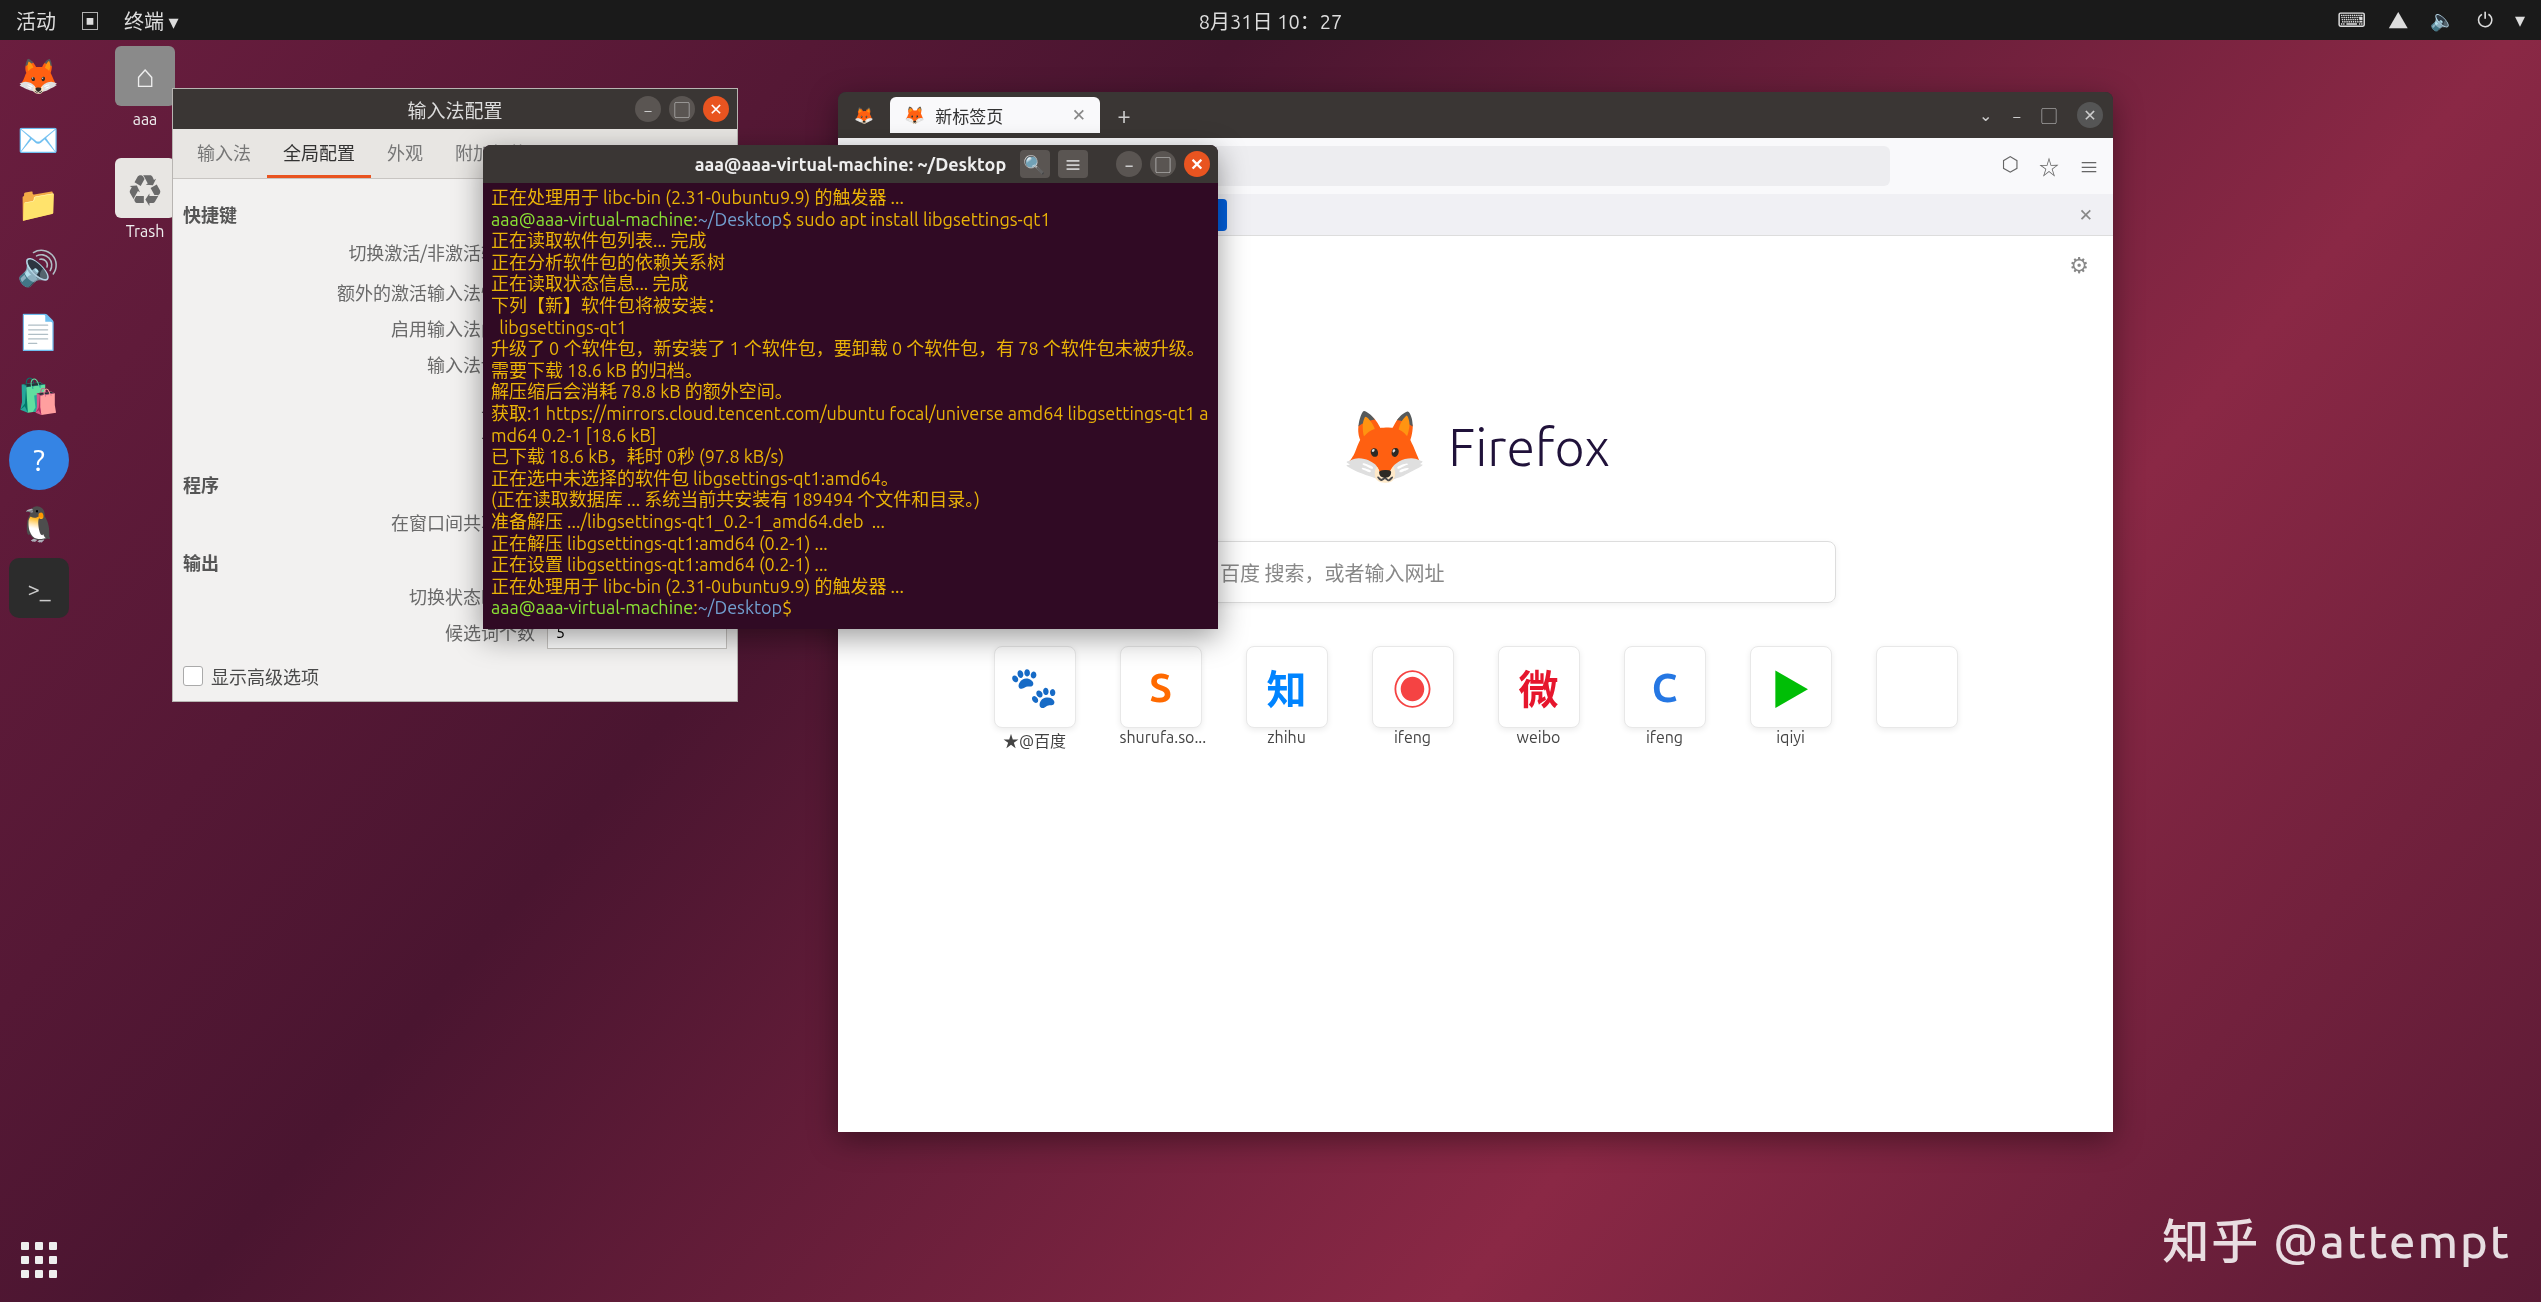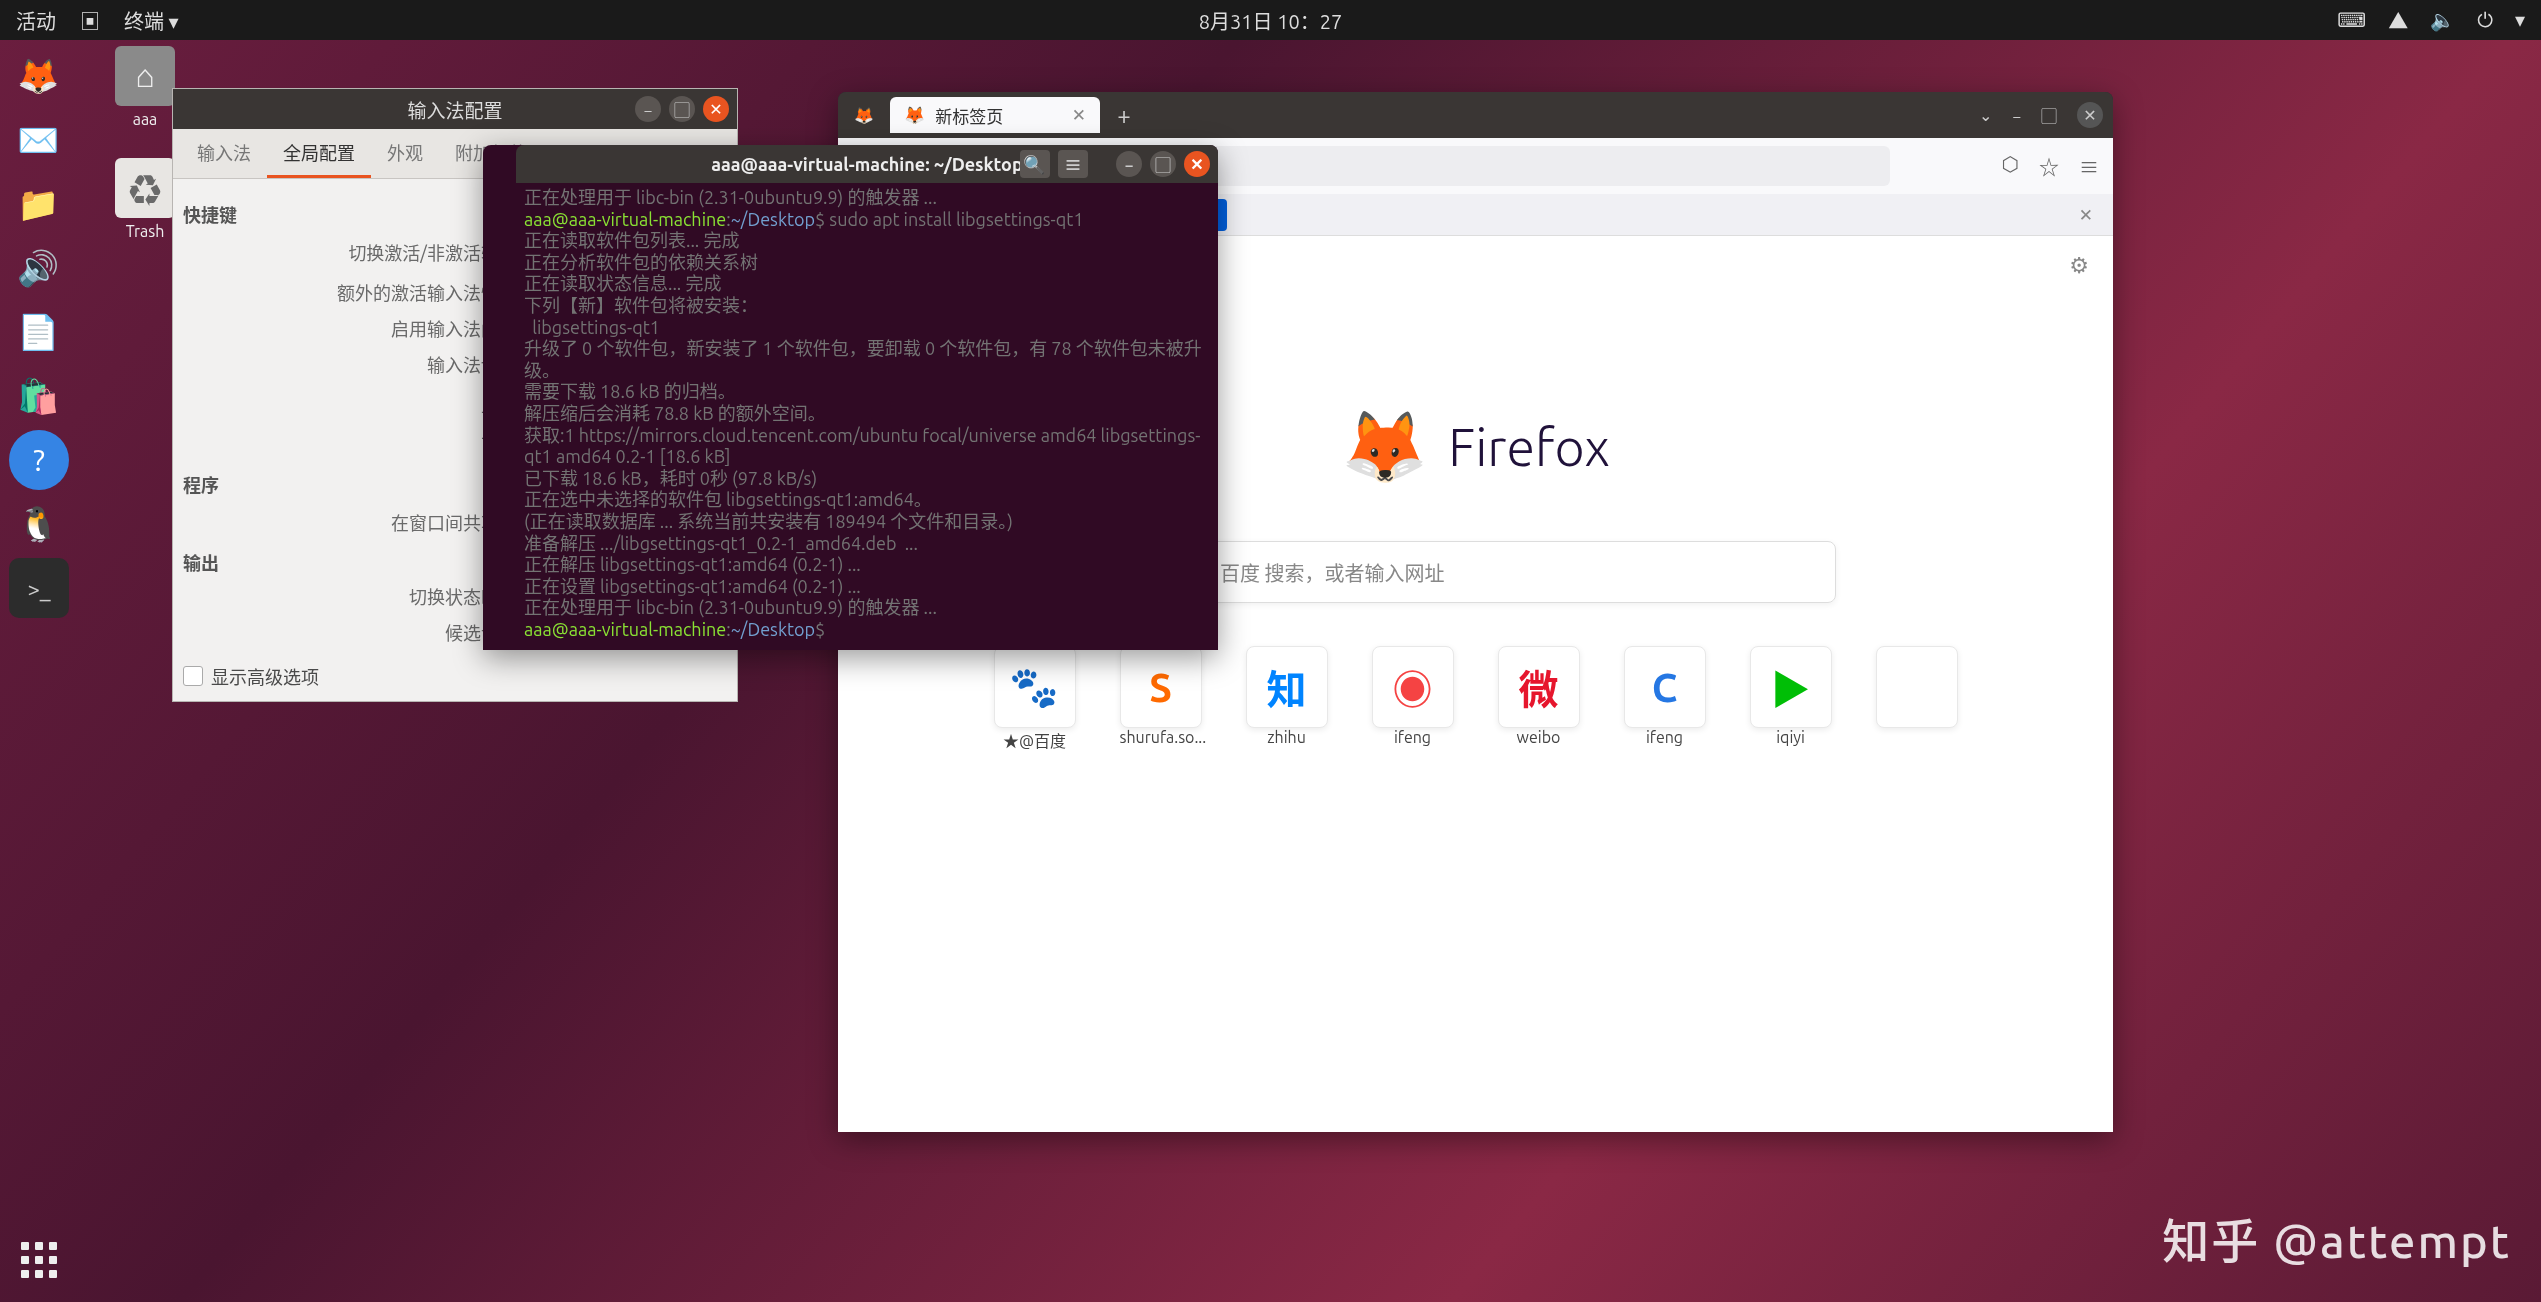--- a/index.html
+++ b/index.html
@@ -37,27 +37,27 @@
 .fcitx-body { padding:12px 10px 12px; }
 .fcitx-section { font-weight:600; color:#555; margin:10px 0 8px; }
 .fcitx-row { display:flex; align-items:center; margin:6px 0; }
 .fcitx-row label { flex:1; text-align:right; padding-right:12px; color:#6a6a6a; font-size:18px; }
 .fcitx-row .val { width:180px; }
 .fcitx-row input[type=text] { width:100%; height:34px; border:1px solid #c8c5c2; background:#fff; padding:0 8px; font-size:16px; }
 .cb { width:20px; height:20px; background:#e95420; border-radius:3px; display:inline-flex; align-items:center; justify-content:center; color:#fff; font-size:14px; }
 .cb.off { background:#fff; border:1px solid #aaa; color:transparent; }
 
 
-.term { position:absolute; left:483px; top:145px; width:735px; background:#300a24; border-radius:8px 8px 0 0; font-family:"DejaVu Sans Mono",monospace; font-size:18px; color:#eee; box-shadow:0 8px 30px rgba(0,0,0,0.4);padding-left:33px; }
+.term { position:absolute; left:483px; top:145px; width:735px; background:#300a24; border-radius:8px 8px 0 0; font-family:"DejaVu Sans Mono",monospace; font-size:18px; color:#eee; box-shadow:0 8px 30px rgba(0,0,0,0.4); }
 .term-title { height:38px; background:#3a3634; border-radius:8px 8px 0 0; display:flex; align-items:center; justify-content:center; color:#eee; position:relative; font-family:"Ubuntu",sans-serif; font-size:18px; font-weight:600; }
 .term-title .wbtns { position:absolute; right:8px; display:flex; gap:8px; }
 .term-title .lbtns { position:absolute; right:130px; display:flex; gap:8px; }
 .tbtn { width:30px; height:28px; border-radius:4px; background:#5a5552; color:#ccc; display:flex; align-items:center; justify-content:center; cursor:pointer; }
 .term-body { padding:4px 8px 10px; line-height:1.2; white-space:pre-wrap; word-break:break-all; }
-.pg { color:#8ae234; } .pb { color:#729fcf; } .pw { color:#737373; }
+.pg { color:#8ae234; } .pb { color:#729fcf; } .pw { color:#eab308; }
 
 
 .ff { position:absolute; left:838px; top:92px; width:1275px; height:1040px; background:#2b2a33; border-radius:8px 8px 0 0; box-shadow:0 8px 30px rgba(0,0,0,0.4); display:flex; flex-direction:column; }
 .ff-tabs { height:46px; background:#3a3634; display:flex; align-items:center; padding:0 10px; border-radius:8px 8px 0 0; }
 .ff-logo { width:32px; height:32px; border-radius:6px; display:flex; align-items:center; justify-content:center; margin-right:10px; }
 .ff-tab { height:36px; background:#f9f9fb; border-radius:6px 6px 0 0; display:flex; align-items:center; padding:0 14px; gap:10px; font-size:17px; color:#333; width:210px; }
 .ff-new { width:32px; height:32px; color:#ccc; display:flex; align-items:center; justify-content:center; font-size:24px; cursor:pointer; margin-left:8px; }
 .ff-tabs-right { margin-left:auto; display:flex; gap:20px; color:#ccc; align-items:center; }
 .ff-toolbar { height:56px; background:#f9f9fb; display:flex; align-items:center; padding:0 14px; gap:12px; }
 .ff-nav { display:flex; gap:10px; color:#999; }

